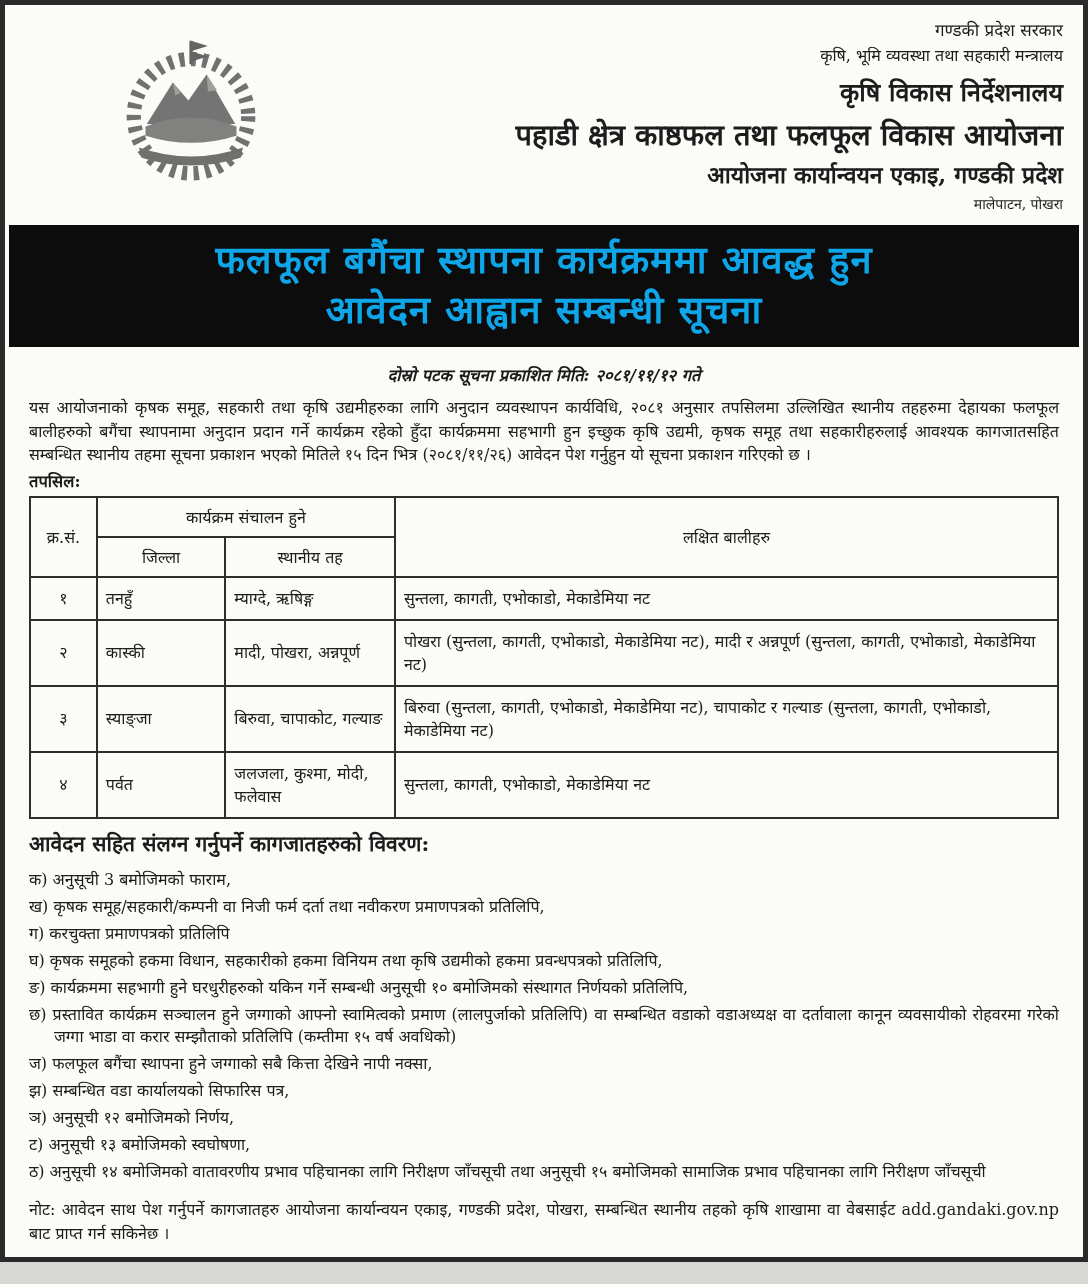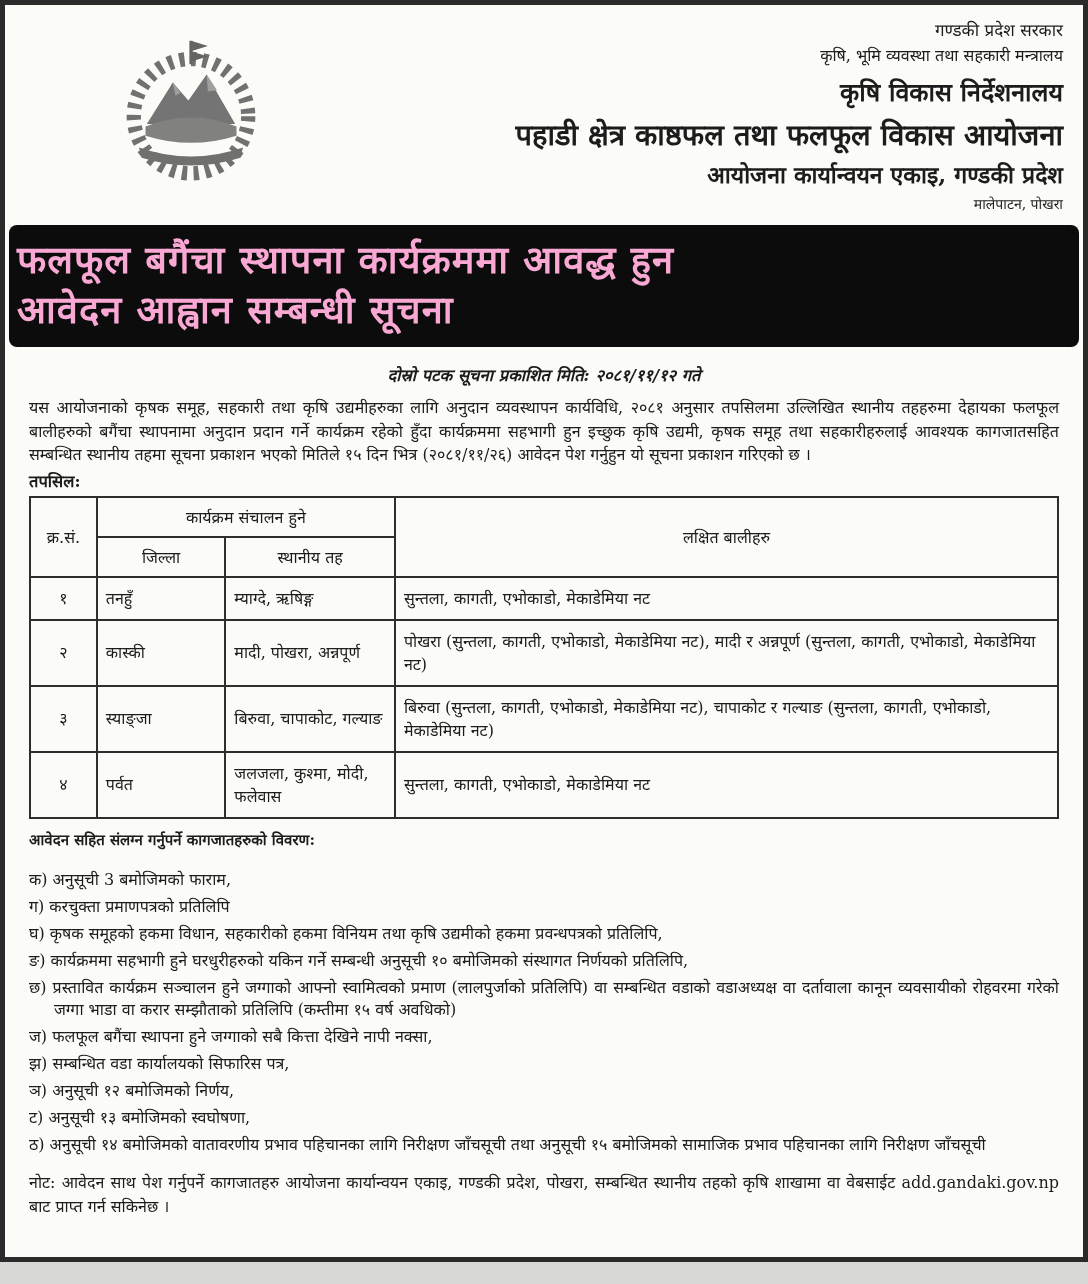--- a/index.html
+++ b/index.html
@@ -29,23 +29,23 @@
   .h-line2 { font-size: 16px; line-height: 26px; }
   .h-line3 { font-size: 25px; font-weight: bold; line-height: 40px; margin-top: 4px; }
   .h-line4 { font-size: 29px; font-weight: bold; line-height: 44px; }
   .h-line5 { font-size: 23px; font-weight: bold; line-height: 36px; }
   .h-line6 { font-size: 14px; line-height: 22px; }
 
   
   .banner {
     margin: 6px 4px 0 4px;
     background: #0c0c0c;
-    color: #f9a8d4;
+    color: #0ea5e9;
+    text-align: center;
     padding: 10px 8px 12px 8px;
-    border-radius: 8px;
   }
   .banner .b-line { font-size: 38px; font-weight: bold; line-height: 50px; letter-spacing: 1px; }
 
   
   .content { padding: 8px 24px 0 24px; }
   .date-line {
     text-align: center; font-style: italic; font-weight: bold;
     font-size: 16.5px; margin: 8px 0 10px 0;
   }
   .body-par {
@@ -68,21 +68,21 @@
   }
   table.program th { text-align: center; padding: 8px 6px; }
   .col-sn    { width: 6.5%;  text-align: center; }
   .col-dist  { width: 12.5%; }
   .col-local { width: 16.5%; }
   .col-crops { width: 64.5%; }
   table.program td { line-height: 23px; }
   table.program tr.data-row td { padding-top: 9px; padding-bottom: 9px; }
 
   
-  .docs-heading { font-weight: bold; font-size: 15px; margin: 6px 0 20px 0; }
+  .docs-heading { font-weight: bold; font-size: 21px; margin: 6px 0 12px 0; }
   .doc-item {
     font-size: 16px; line-height: 22.5px;
     padding-left: 25px; text-indent: -25px;
     margin-bottom: 4.5px; text-align: justify;
   }
 
   .note-par { font-size: 16px; line-height: 24px; text-align: justify; margin-top: 14px; }
 </style>
 </head>
 <body>
@@ -158,20 +158,21 @@
           <td class="col-dist">पर्वत</td>
           <td class="col-local">जलजला, कुश्मा, मोदी, फलेवास</td>
           <td class="col-crops">सुन्तला, कागती, एभोकाडो, मेकाडेमिया नट</td>
         </tr>
       </tbody>
     </table>
 
     <div class="docs-heading">आवेदन सहित संलग्न गर्नुपर्ने कागजातहरुको विवरण:</div>
     <div>
       <div class="doc-item">क) अनुसूची 3 बमोजिमको फाराम,</div>
+      <div class="doc-item">ख) कृषक समूह/सहकारी/कम्पनी वा निजी फर्म दर्ता तथा नवीकरण प्रमाणपत्रको प्रतिलिपि,</div>
       <div class="doc-item">ग) करचुक्ता प्रमाणपत्रको प्रतिलिपि</div>
       <div class="doc-item">घ) कृषक समूहको हकमा विधान, सहकारीको हकमा विनियम तथा कृषि उद्यमीको हकमा प्रवन्धपत्रको प्रतिलिपि,</div>
       <div class="doc-item">ङ) कार्यक्रममा सहभागी हुने घरधुरीहरुको यकिन गर्ने सम्बन्धी अनुसूची १० बमोजिमको संस्थागत निर्णयको प्रतिलिपि,</div>
       <div class="doc-item">छ) प्रस्तावित कार्यक्रम सञ्चालन हुने जग्गाको आफ्नो स्वामित्वको प्रमाण (लालपुर्जाको प्रतिलिपि) वा सम्बन्धित वडाको वडाअध्यक्ष वा दर्तावाला कानून व्यवसायीको रोहवरमा गरेको जग्गा भाडा वा करार सम्झौताको प्रतिलिपि (कम्तीमा १५ वर्ष अवधिको)</div>
       <div class="doc-item">ज) फलफूल बगैंचा स्थापना हुने जग्गाको सबै कित्ता देखिने नापी नक्सा,</div>
       <div class="doc-item">झ) सम्बन्धित वडा कार्यालयको सिफारिस पत्र,</div>
       <div class="doc-item">ञ) अनुसूची १२ बमोजिमको निर्णय,</div>
       <div class="doc-item">ट) अनुसूची १३ बमोजिमको स्वघोषणा,</div>
       <div class="doc-item">ठ) अनुसूची १४ बमोजिमको वातावरणीय  प्रभाव पहिचानका लागि निरीक्षण जाँचसूची तथा अनुसूची १५ बमोजिमको सामाजिक प्रभाव पहिचानका लागि निरीक्षण जाँचसूची</div>
     </div>

